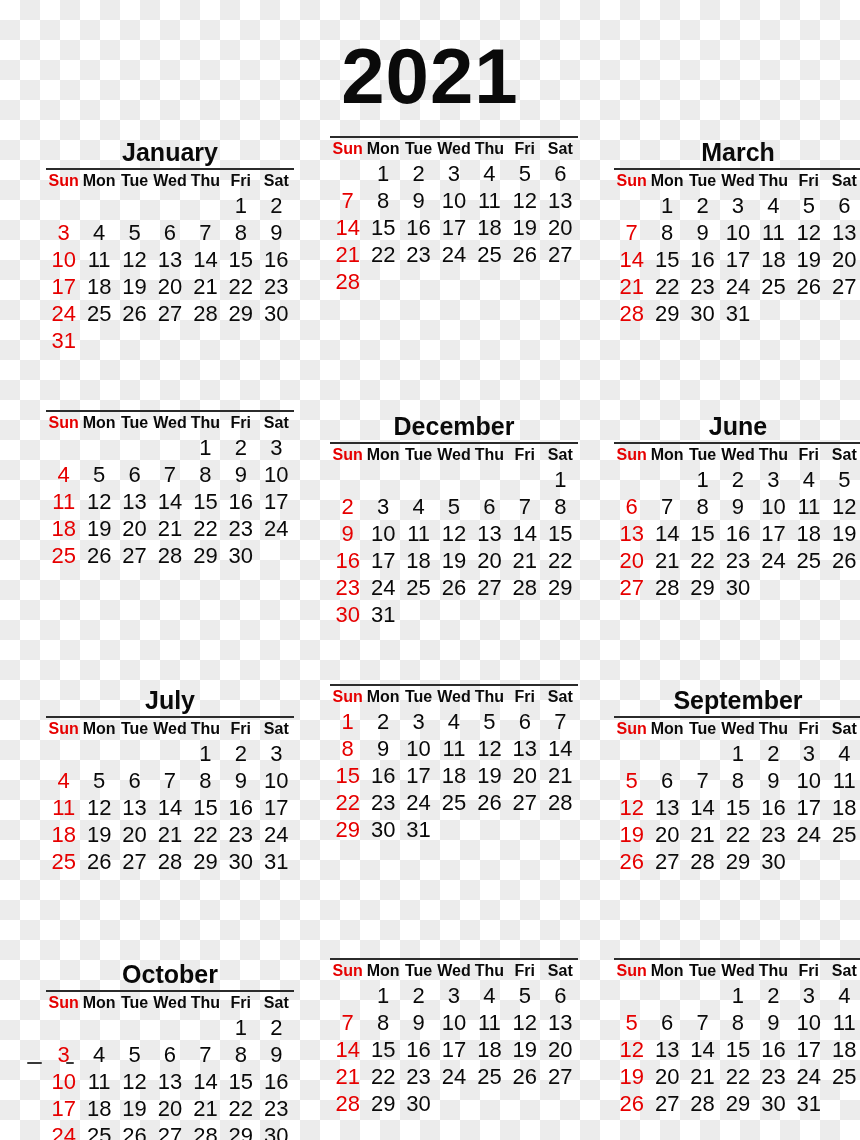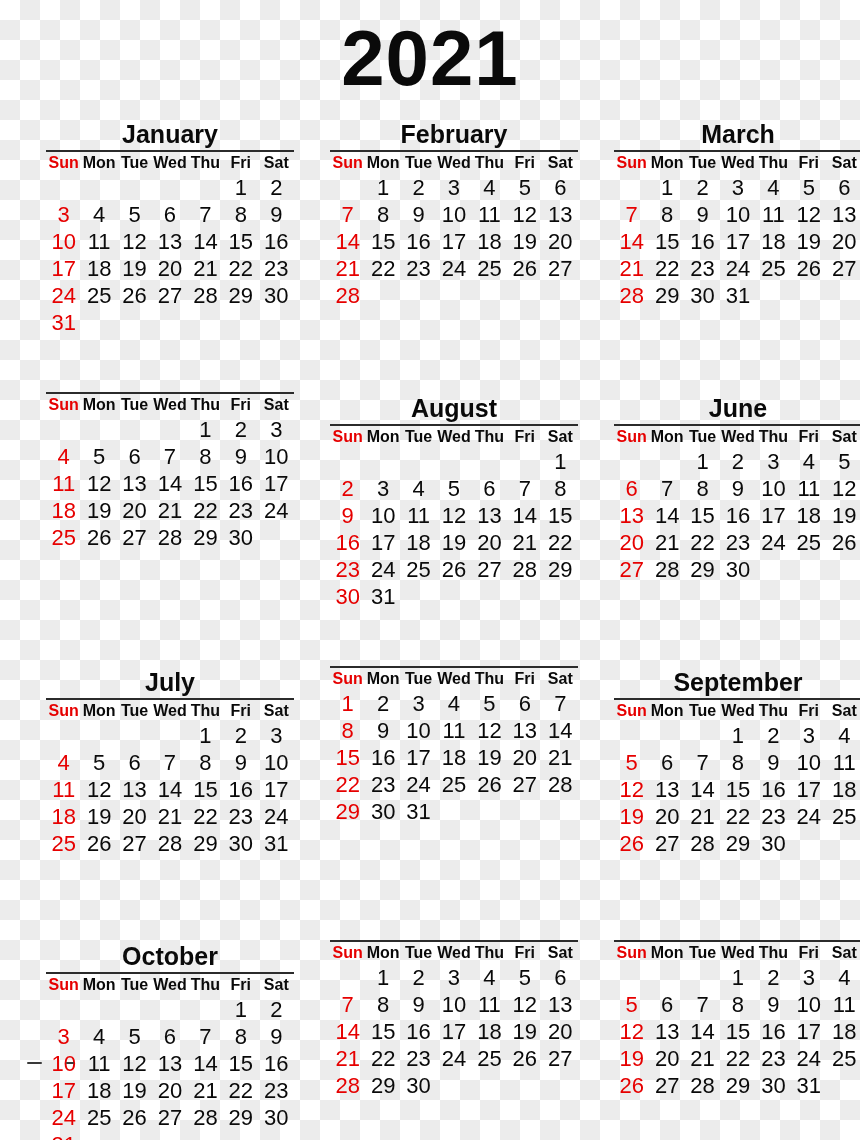--- a/index.html
+++ b/index.html
@@ -11,21 +11,21 @@
     background: repeating-conic-gradient(#ececec 0% 25%, #ffffff 0% 50%);
     background-size: 40px 40px;
   }
   .page {
     position: relative;
     width: 860px;
     height: 1140px;
   }
   .year {
     margin: 0;
-    padding-top: 18px;
+    padding-top: 36px;
     height: 80px;
     line-height: 80px;
     text-align: center;
     font-size: 78px;
     font-weight: bold;
     color: #0a0a0a;
     letter-spacing: 1px;
   }
   .months {
     margin-left: 46px;
@@ -166,21 +166,20 @@
               <td></td>
               <td></td>
               <td></td>
               <td></td>
             </tr>
           </tbody>
     </table>
   </section>
 
   <section class="month">
-    <h2 class="month-name">February</h2>
     <div class="rule"></div>
     <table class="grid">
       <thead>
         <tr>
               <th class="sun">Sun</th>
               <th>Mon</th>
               <th>Tue</th>
               <th>Wed</th>
               <th>Thu</th>
               <th>Fri</th>
@@ -360,21 +359,21 @@
               <td>28</td>
               <td>29</td>
               <td>30</td>
               <td></td>
             </tr>
           </tbody>
     </table>
   </section>
 
   <section class="month">
-    <h2 class="month-name">August</h2>
+    <h2 class="month-name">December</h2>
     <div class="rule"></div>
     <table class="grid">
       <thead>
         <tr>
               <th class="sun">Sun</th>
               <th>Mon</th>
               <th>Tue</th>
               <th>Wed</th>
               <th>Thu</th>
               <th>Fri</th>

